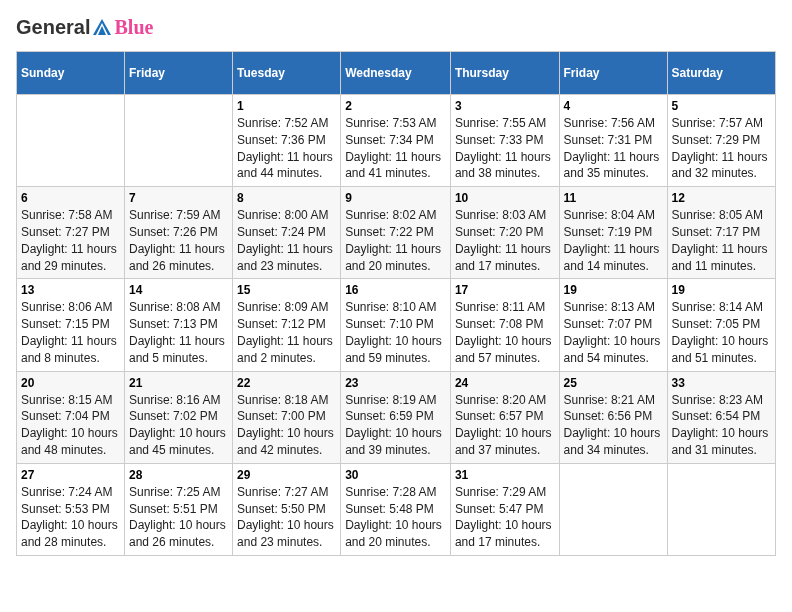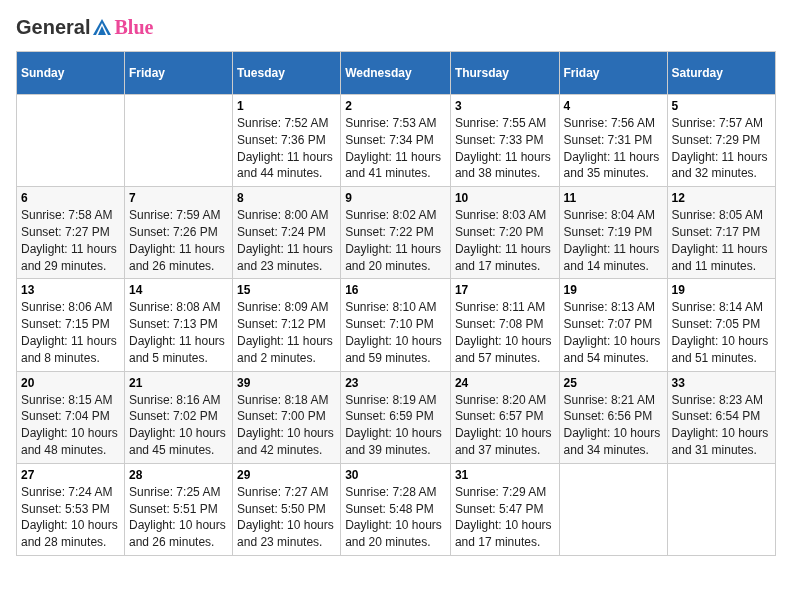--- a/index.html
+++ b/index.html
@@ -196,21 +196,21 @@
       <tr>
         <td>
           <span class="day-number">20</span>
           <div class="day-info">Sunrise: 8:15 AM<br>Sunset: 7:04 PM<br>Daylight: 10 hours and 48 minutes.</div>
         </td>
         <td>
           <span class="day-number">21</span>
           <div class="day-info">Sunrise: 8:16 AM<br>Sunset: 7:02 PM<br>Daylight: 10 hours and 45 minutes.</div>
         </td>
         <td>
-          <span class="day-number">39</span>
+          <span class="day-number">22</span>
           <div class="day-info">Sunrise: 8:18 AM<br>Sunset: 7:00 PM<br>Daylight: 10 hours and 42 minutes.</div>
         </td>
         <td>
           <span class="day-number">23</span>
           <div class="day-info">Sunrise: 8:19 AM<br>Sunset: 6:59 PM<br>Daylight: 10 hours and 39 minutes.</div>
         </td>
         <td>
           <span class="day-number">24</span>
           <div class="day-info">Sunrise: 8:20 AM<br>Sunset: 6:57 PM<br>Daylight: 10 hours and 37 minutes.</div>
         </td>

